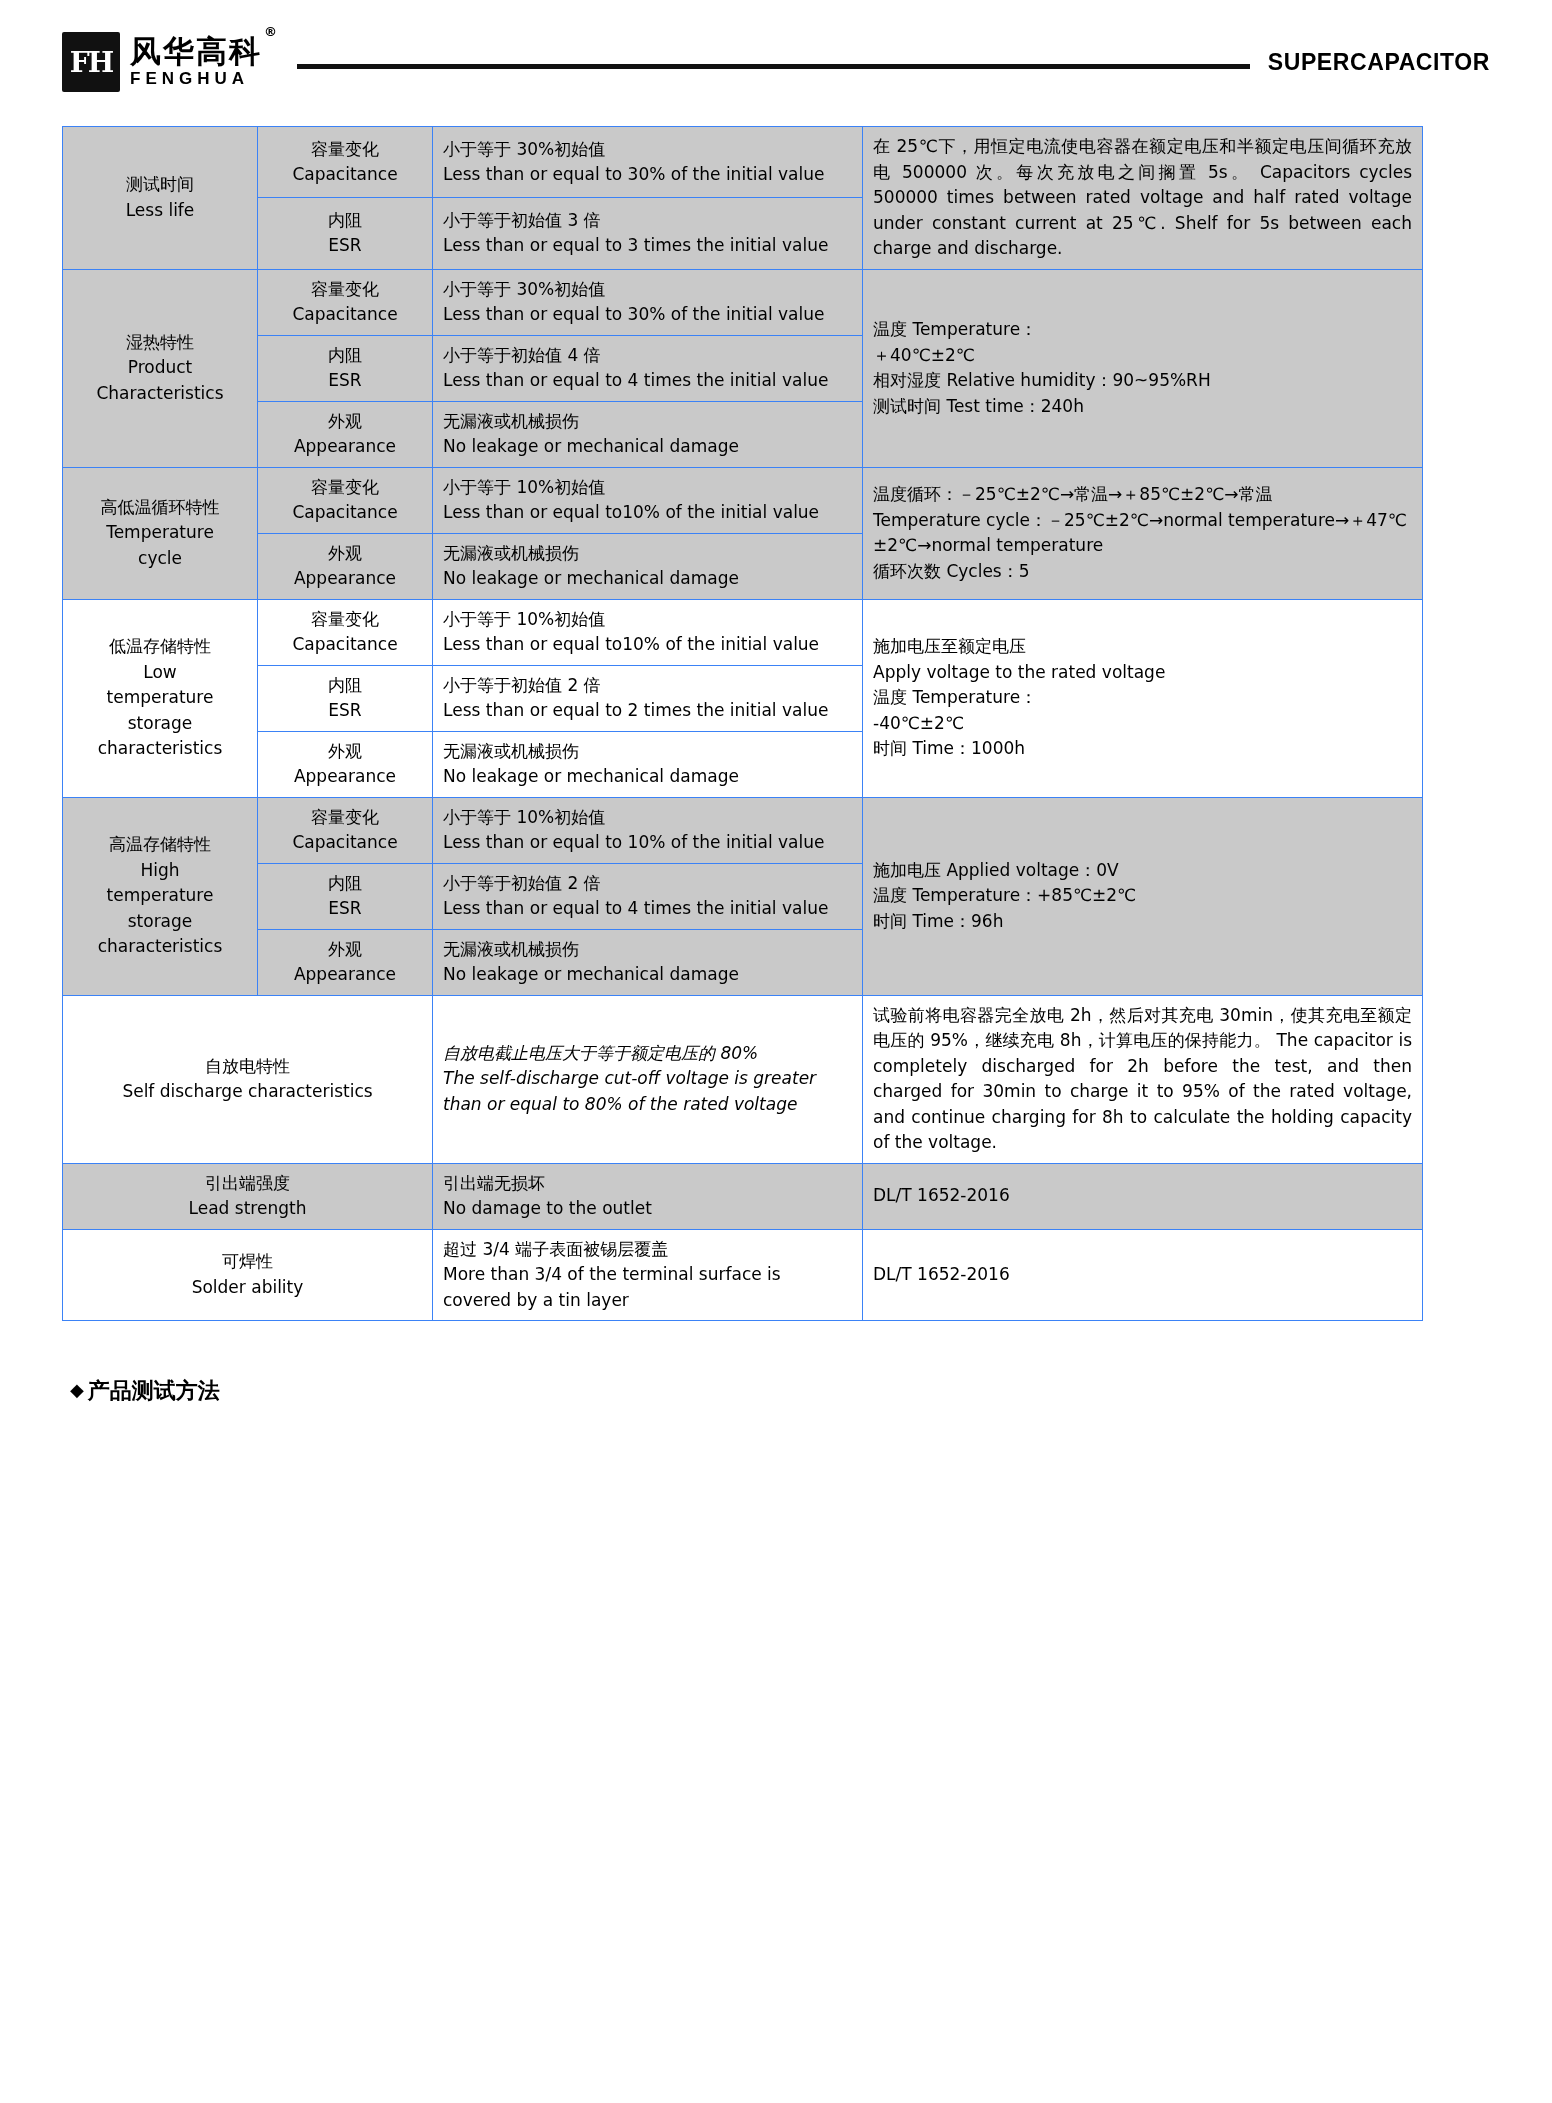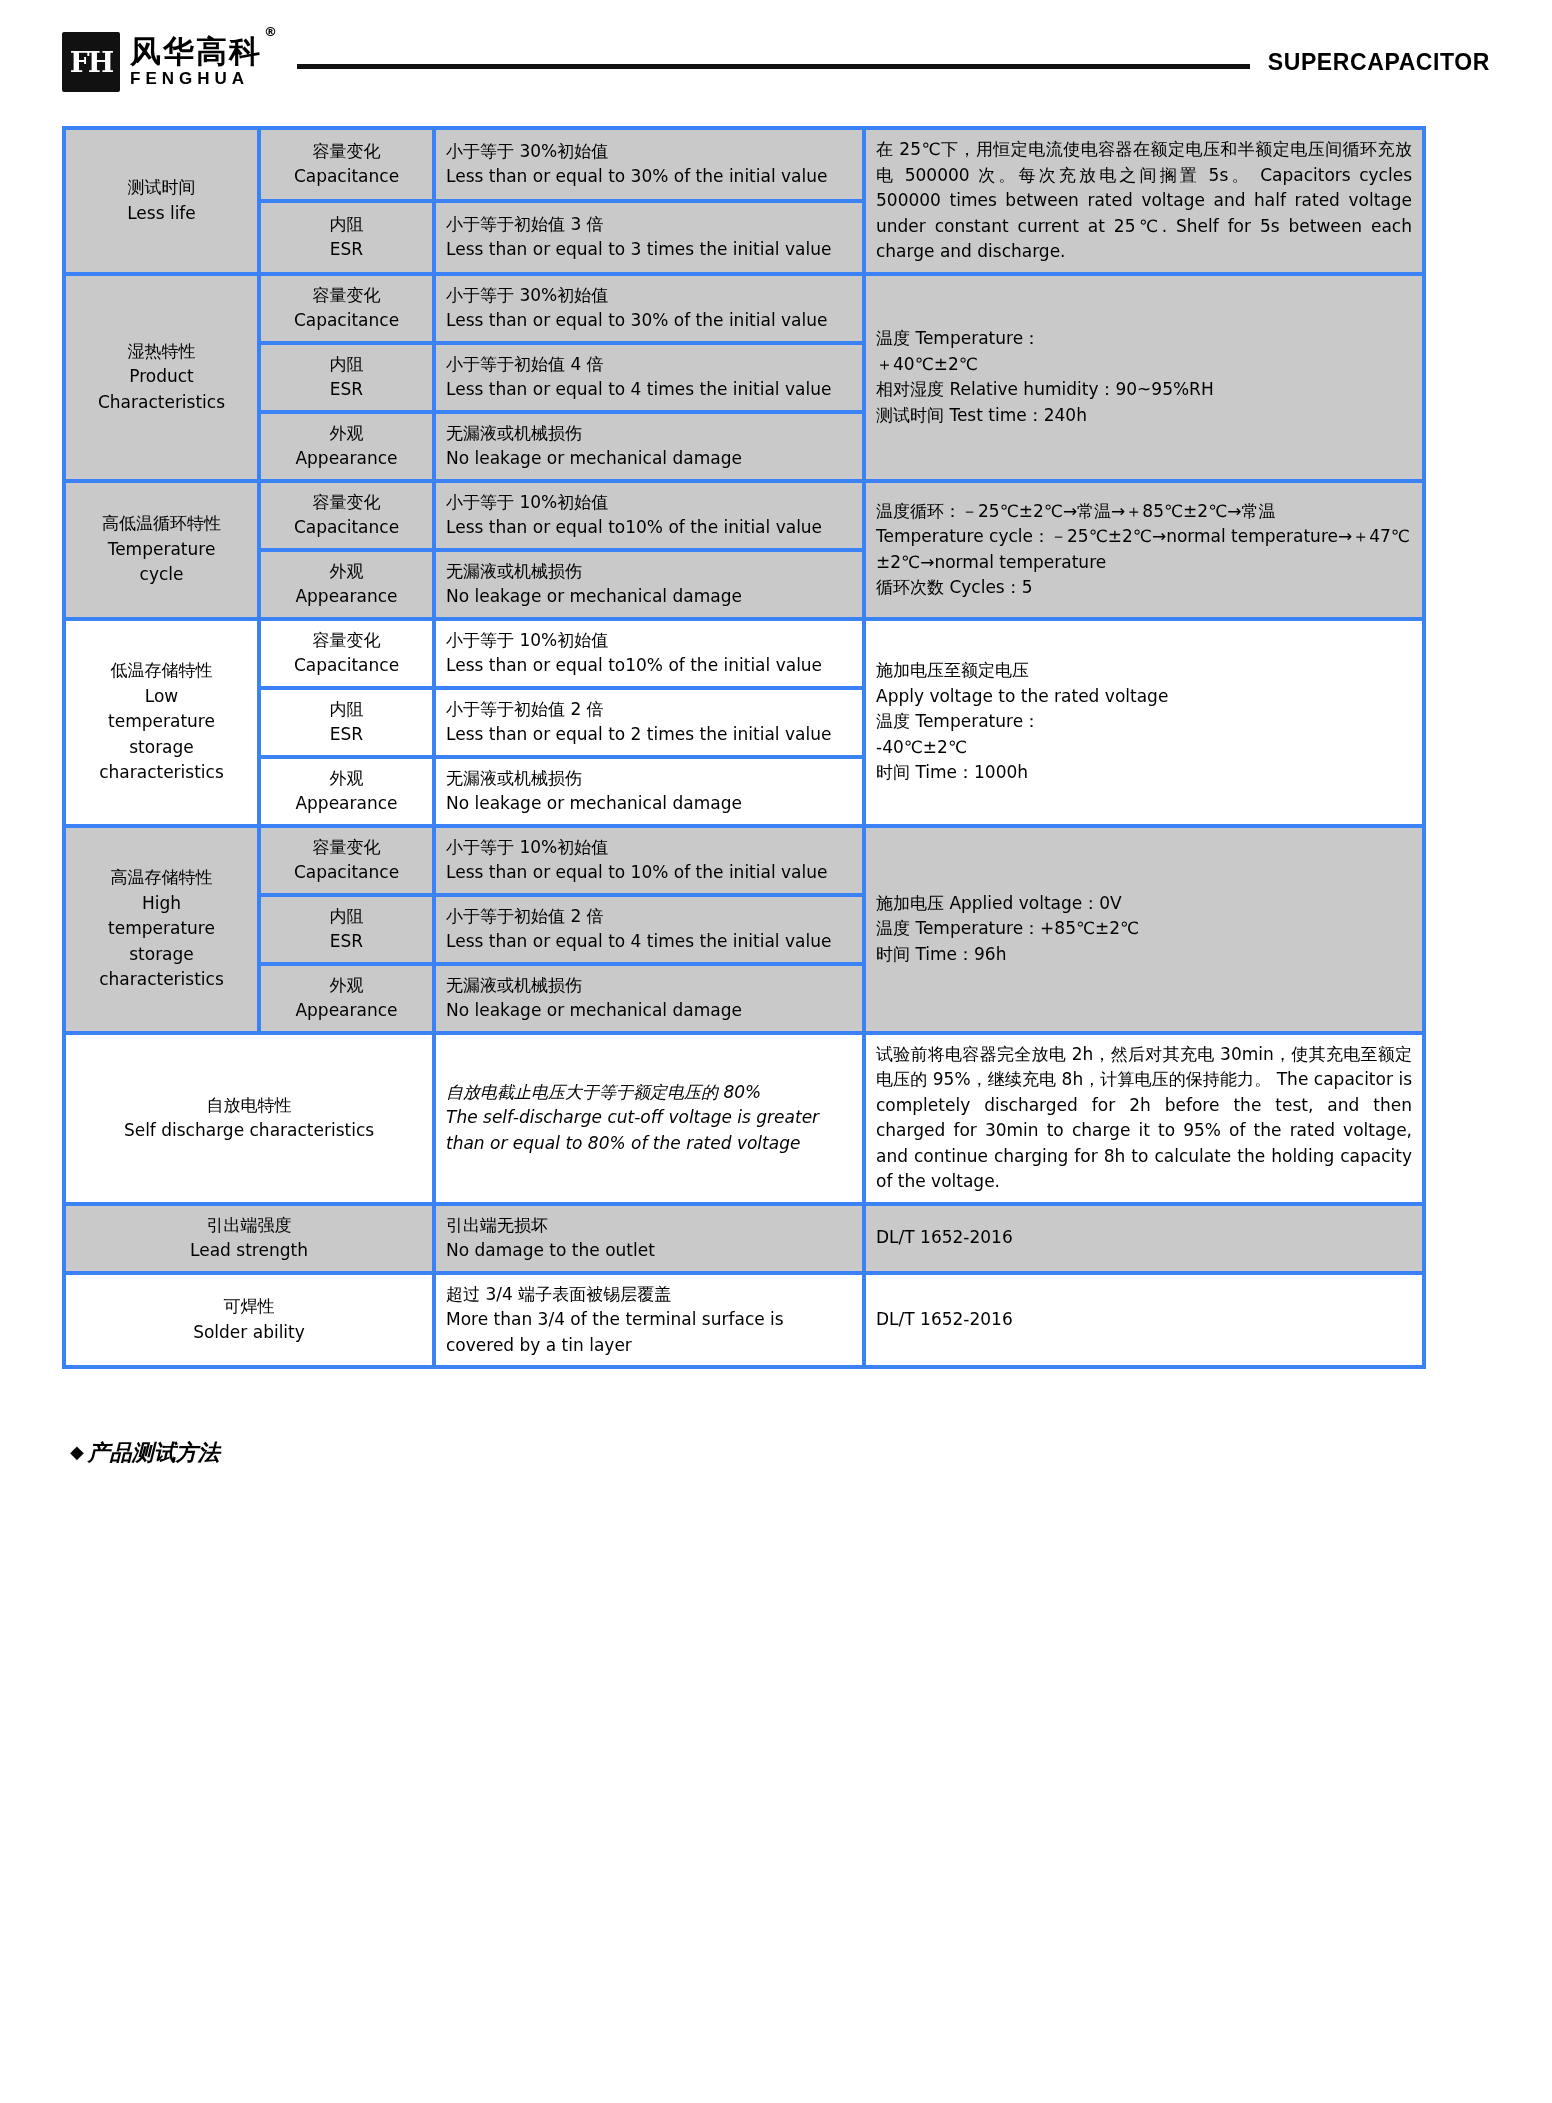--- a/index.html
+++ b/index.html
@@ -94,21 +94,21 @@
   }
 
   
   table.spec {
     border-collapse: collapse;
     width: 1360px;
     margin-top: 16px;
     table-layout: fixed;
   }
   table.spec td {
-    border: 4px solid #3b82f6;
+    border: 1px solid #3b82f6;
     vertical-align: middle;
     padding: 7px 10px;
     font-size: 17px;
     line-height: 1.5;
   }
   .gray { background: #c9c9c9; }
   .white { background: #ffffff; }
   .c { text-align: center; }
   .l { text-align: left; }
   .j { text-align: justify; text-align-last: left; }
@@ -116,23 +116,22 @@
   .col1 { width: 195px; }
   .col2 { width: 175px; }
   .col3 { width: 430px; }
   .col4 { width: 560px; }
   .pad-lr { padding-left: 14px; padding-right: 14px; }
   .line { display: block; }
   .tight { line-height: 1.45; font-style: italic; }
 
   
   .section-head {
-    margin-top: 68px;
+    margin-top: 54px;
     padding-left: 8px;
-    font-style: italic;
   }
   .section-head .cnline {
     font-size: 22px;
     font-weight: bold;
     font-family: "DejaVu Sans", sans-serif;
     line-height: 1.45;
   }
   .section-head .enline {
     font-size: 22px;
     line-height: 1.45;

